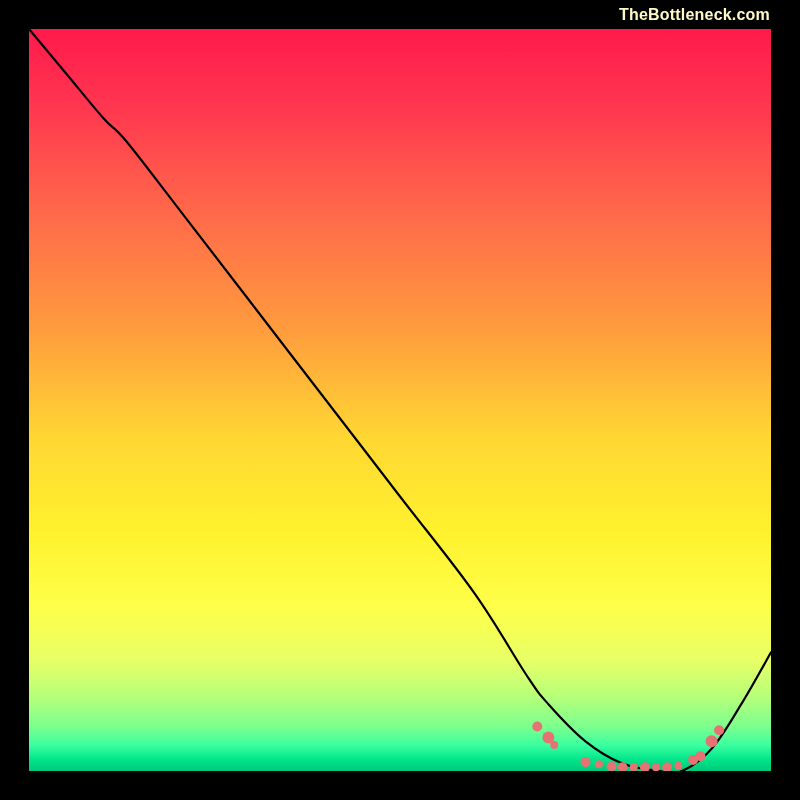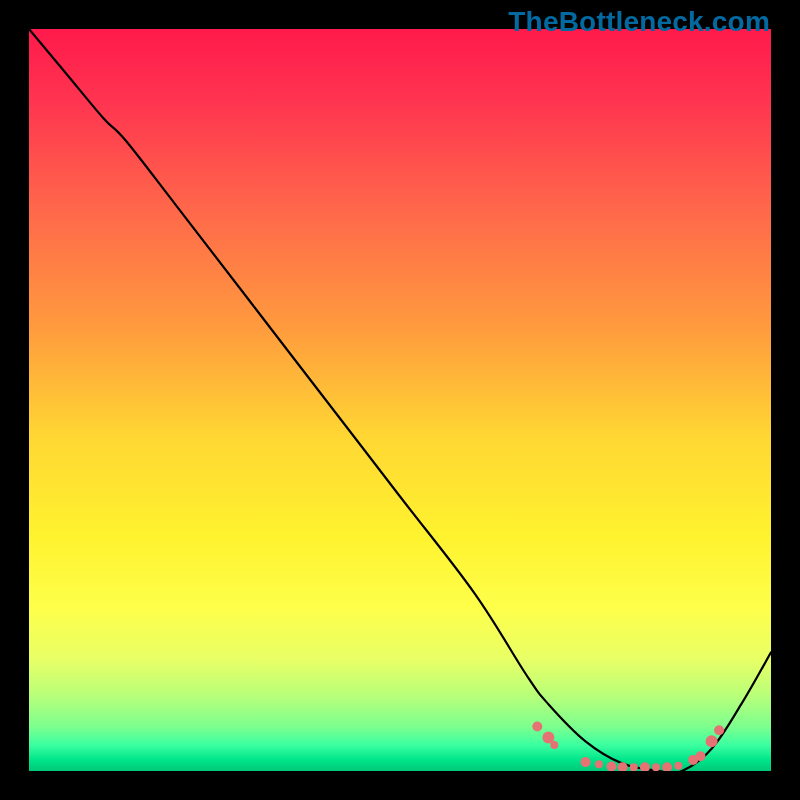--- a/index.html
+++ b/index.html
@@ -20,23 +20,23 @@
   }
   .gradient {
     position: absolute;
     inset: 0;
   }
   .attribution {
     position: absolute;
     top: 6px;
     right: 30px;
     font-family: Arial, Helvetica, sans-serif;
-    font-size: 28px;
+    font-size: 16px;
     font-weight: bold;
-    color: #0369a1;
+    color: #fef9c3;
     letter-spacing: 0.2px;
   }
   svg.curve {
     position: absolute;
     inset: 0;
   }
 </style>
 </head>
 <body>
 

